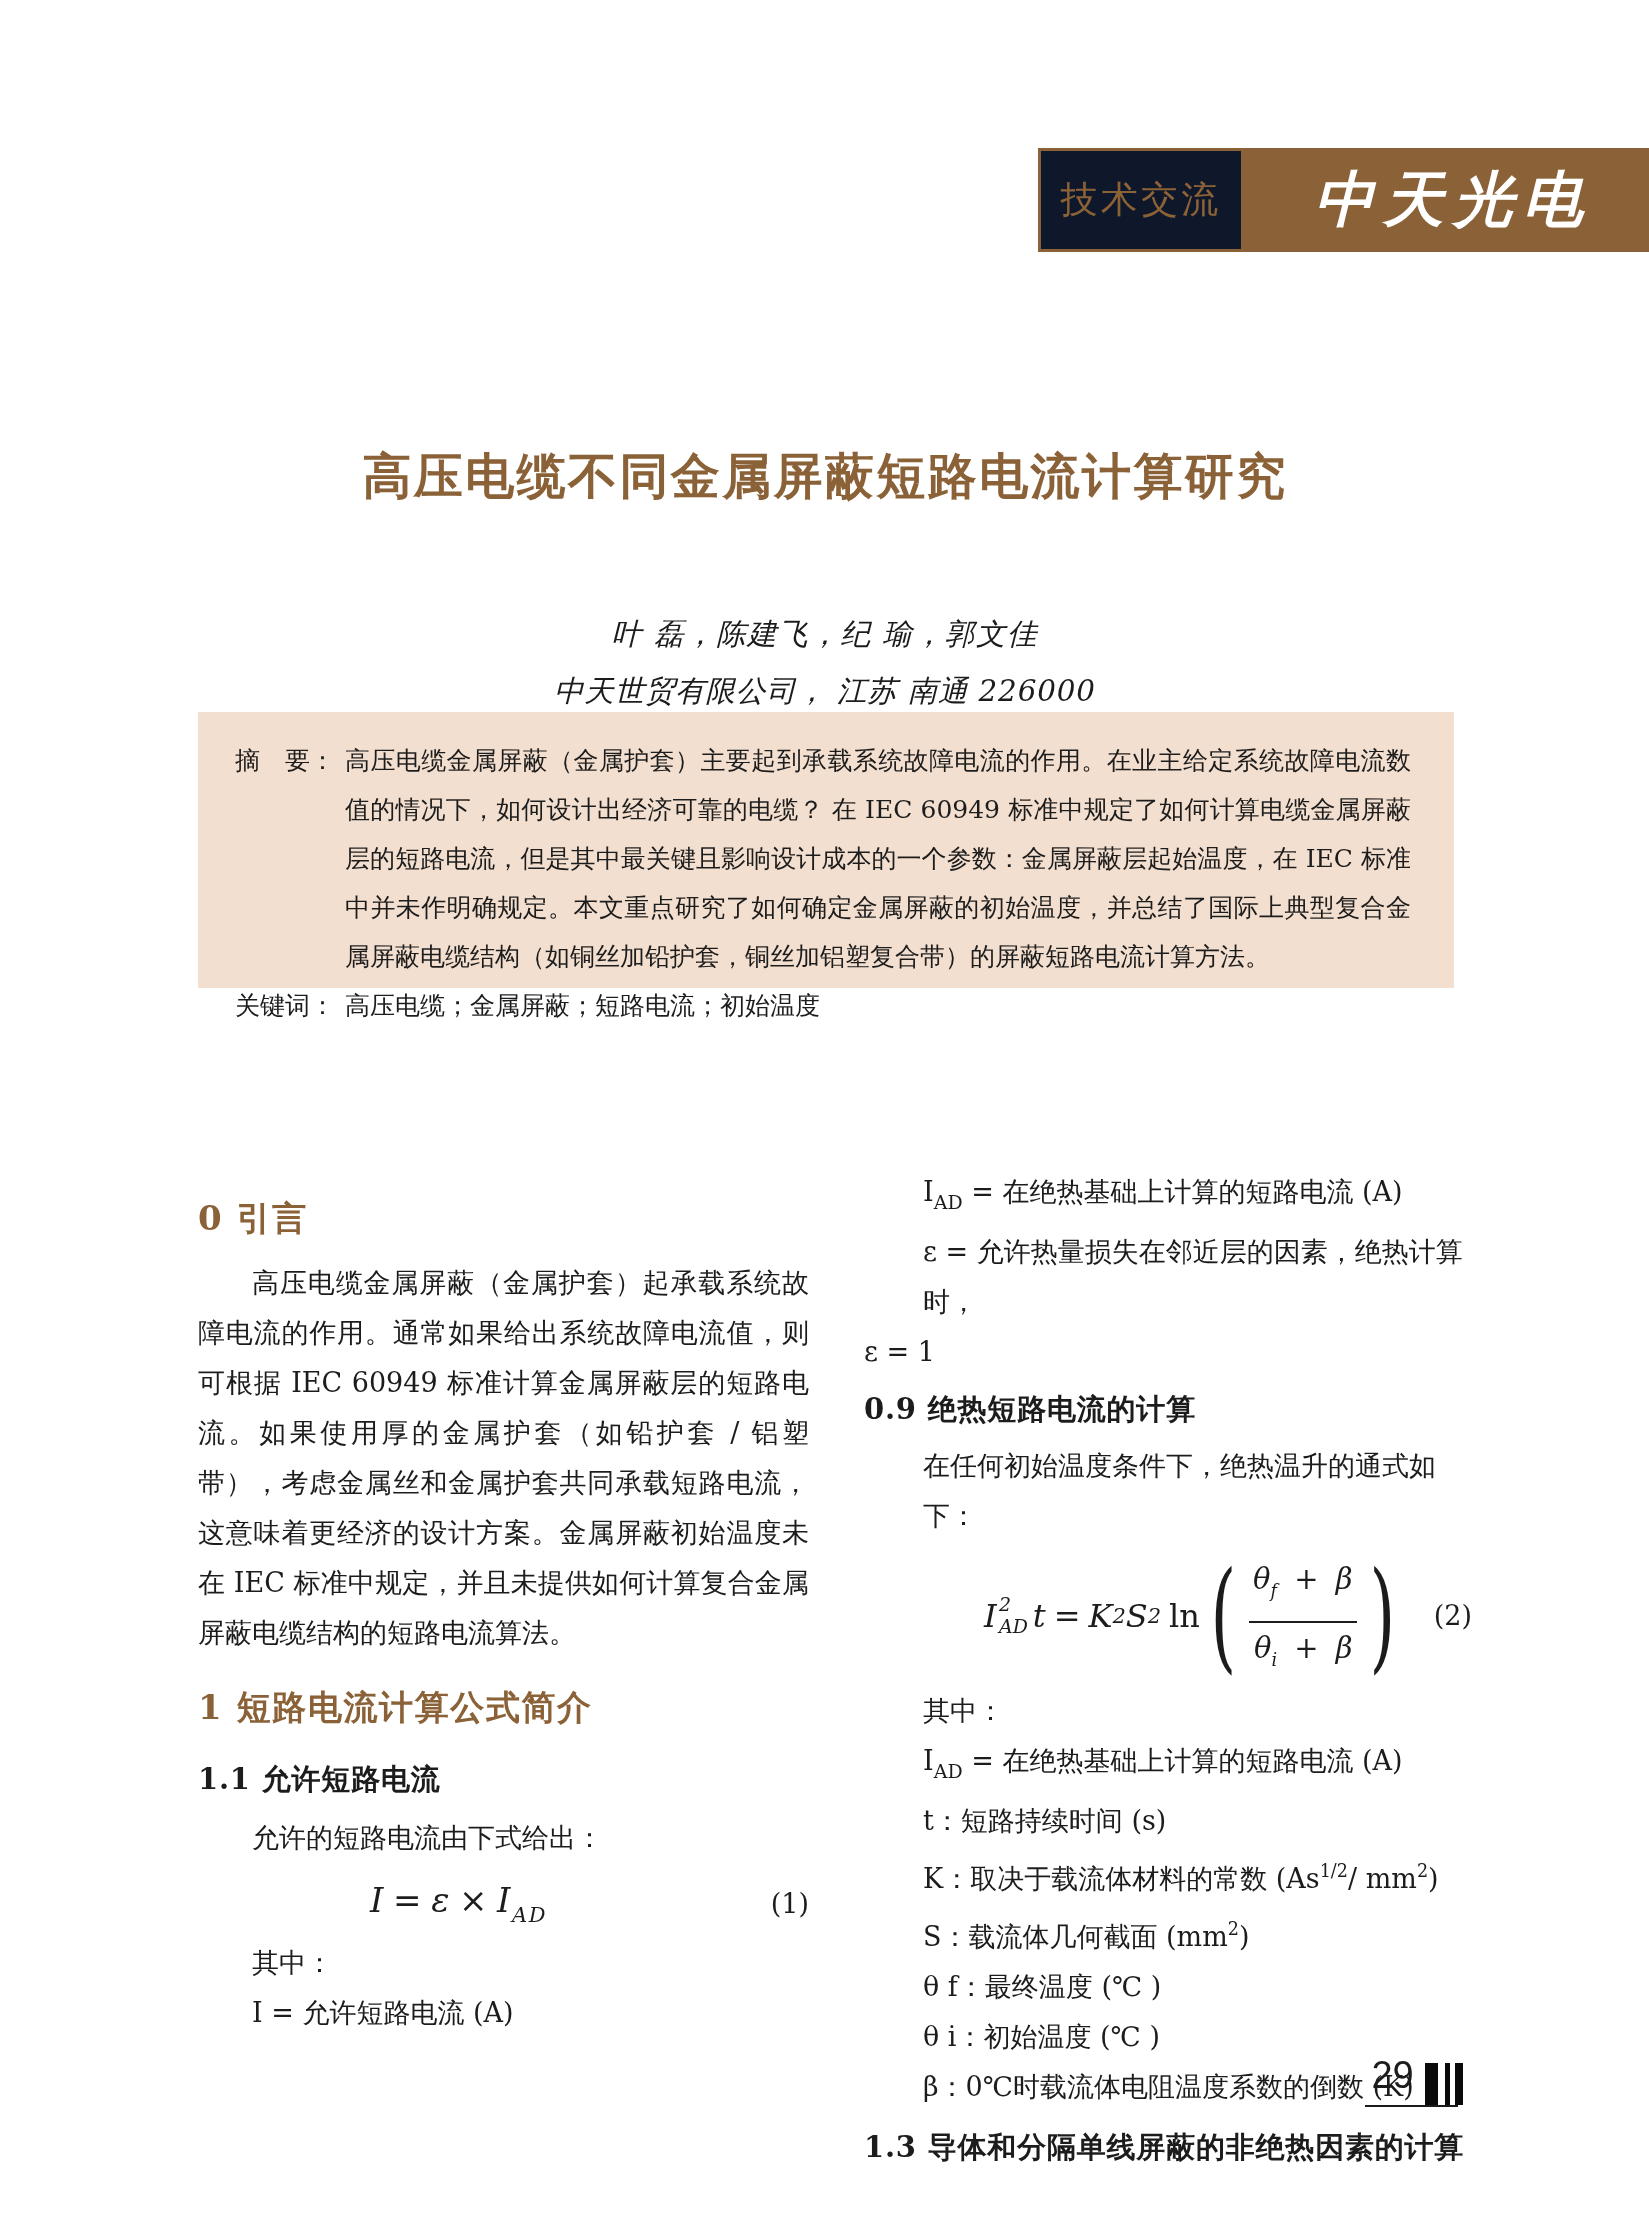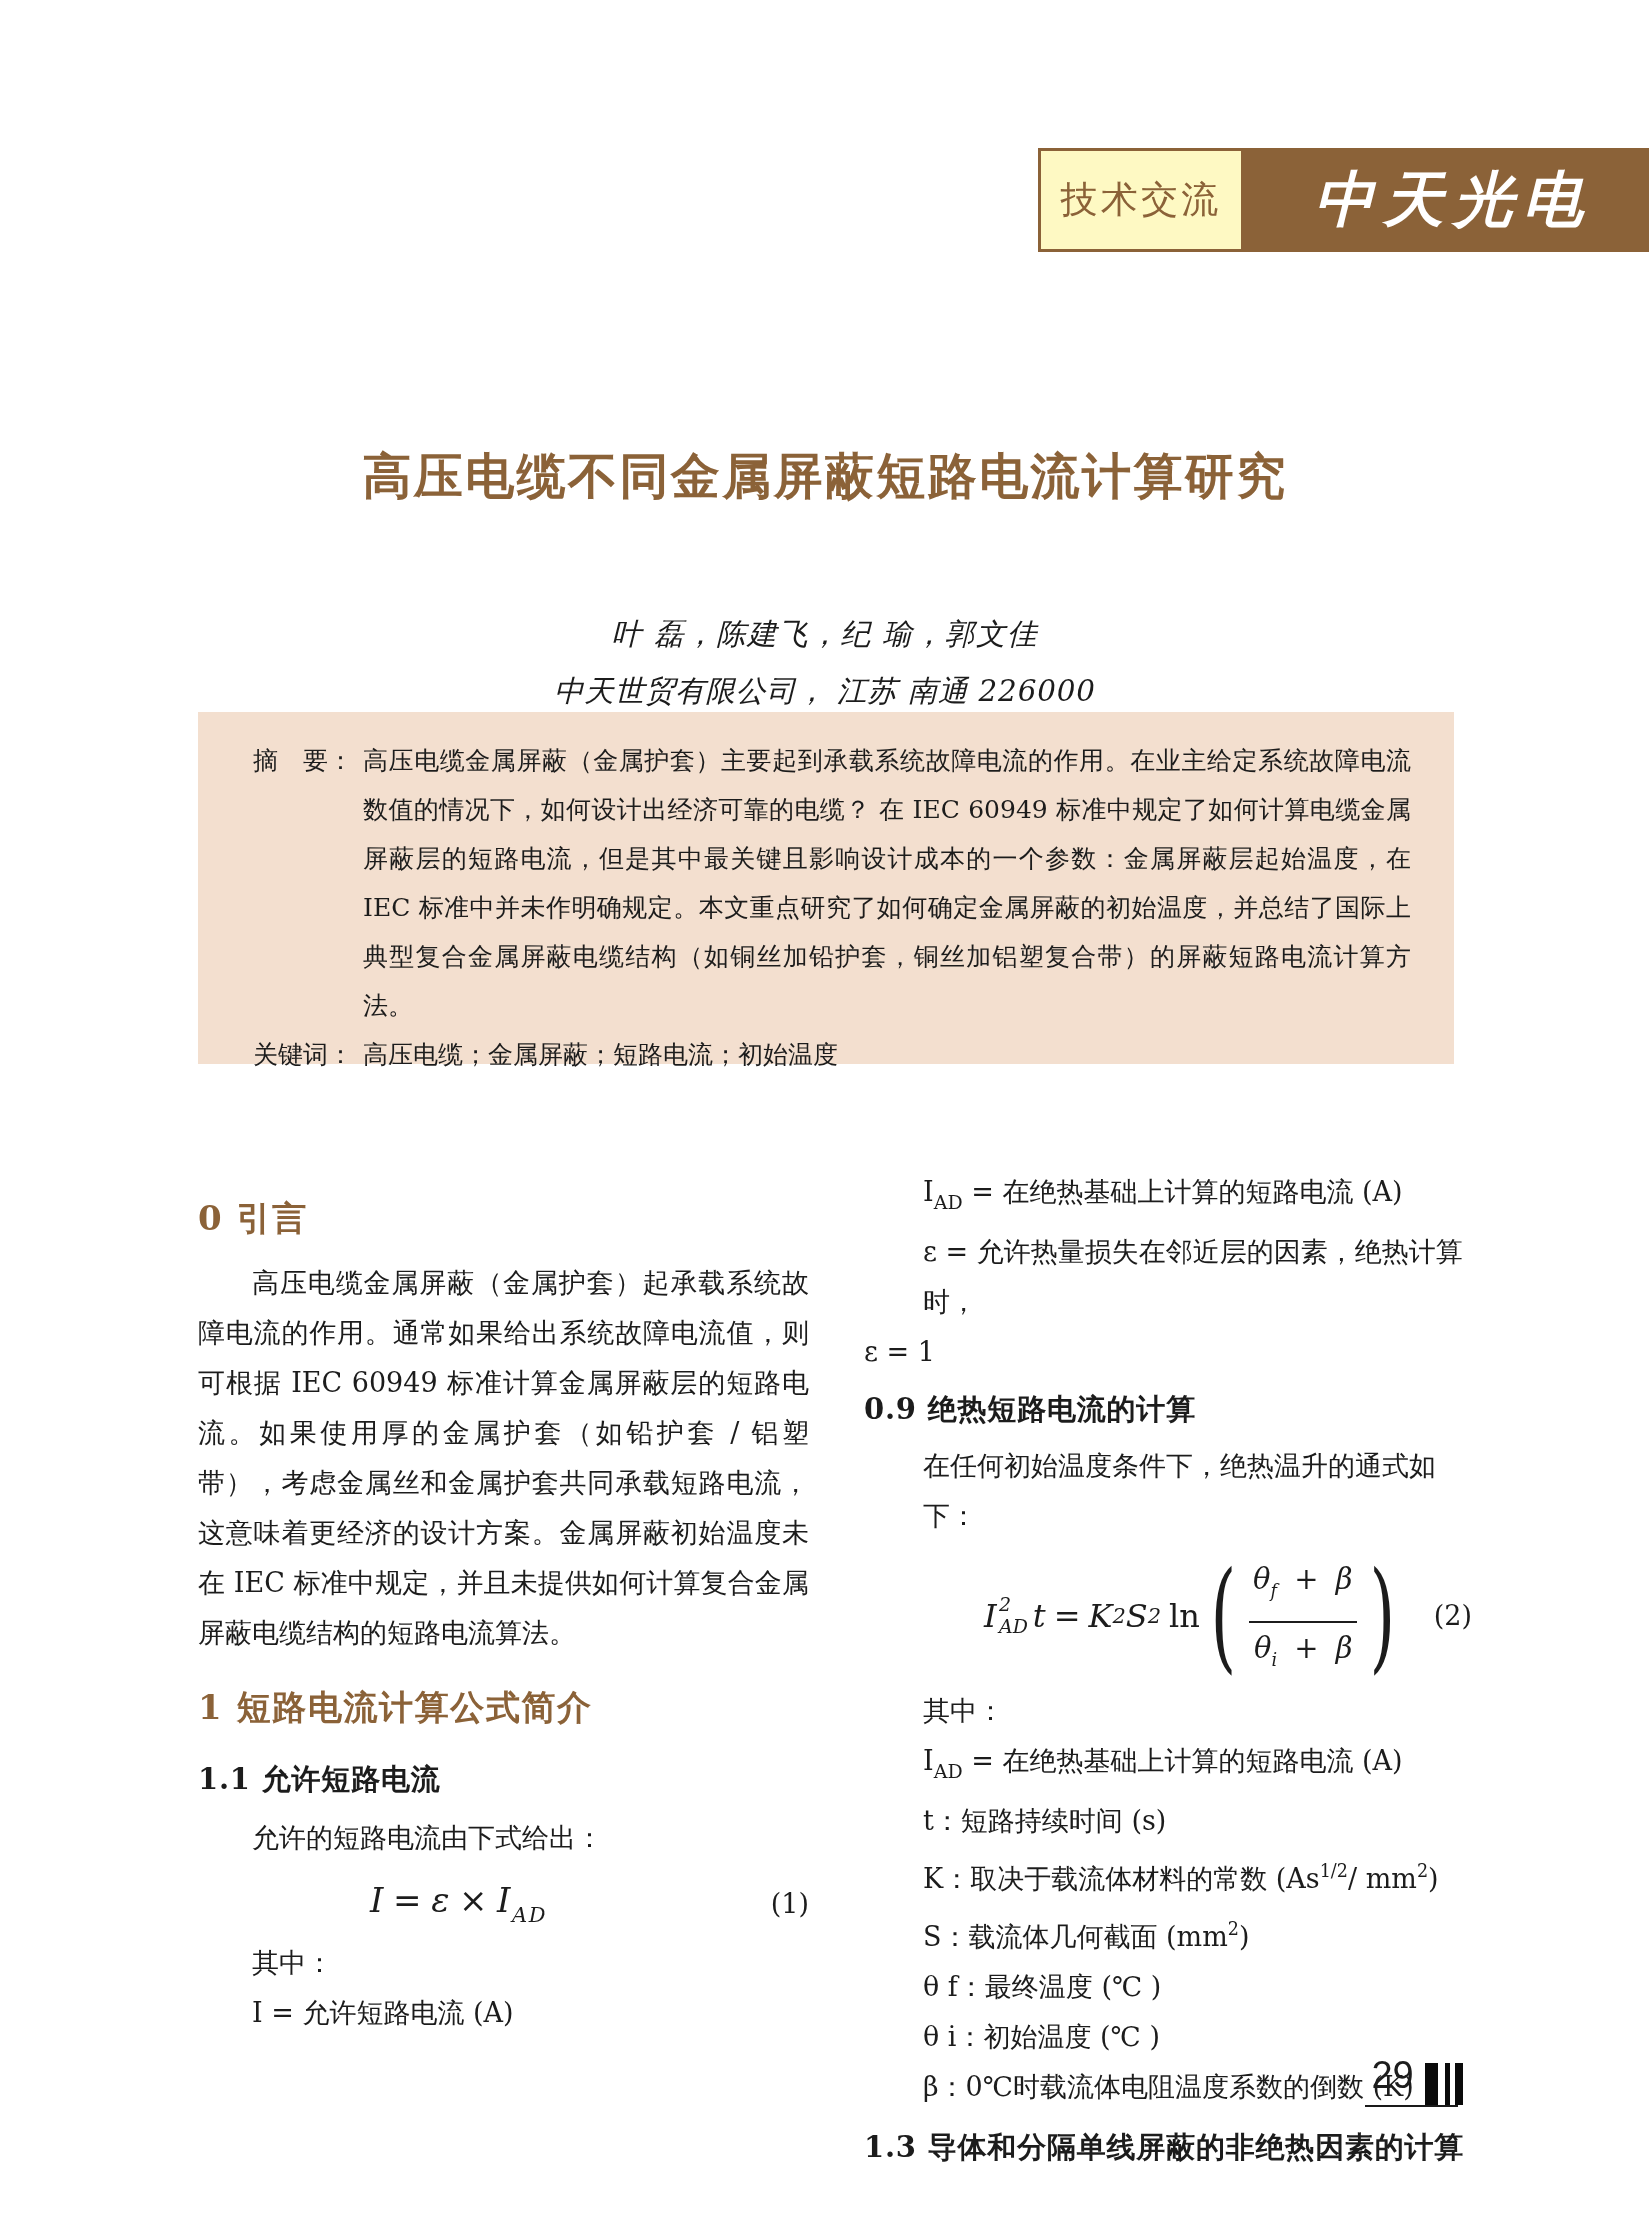--- a/index.html
+++ b/index.html
@@ -5,21 +5,21 @@
   * { margin:0; padding:0; box-sizing:border-box; }
   html,body { background:#e8e8e8; }
   .page {
     position:relative; width:1650px; height:2239px; background:#ffffff;
     font-family:"DejaVu Serif","Liberation Serif",serif; color:#1c1c1c;
     margin:0 auto; overflow:hidden;
   }
   
   .header { position:absolute; top:148px; left:1038px; right:0; height:104px; display:flex; }
   .badge {
-    width:206px; height:100%; background:#fef9c3;
+    width:206px; height:100%; background:#0f172a;
     border:3.2px solid var(--brown,#8b6238);
     display:flex; align-items:center; justify-content:center;
   }
   .badge span {
     font-family:"DejaVu Sans","Liberation Sans",sans-serif;
     font-size:37px; color:var(--brown,#8b6238); letter-spacing:3.2px; font-weight:500;
   }
   .banner {
     flex:1; background:var(--brown,#8b6238); display:flex; align-items:center;
     padding-left:70px;
@@ -36,22 +36,22 @@
   .authors {
     position:absolute; top:615px; left:0; width:100%; text-align:center;
     font-size:29.5px; font-style:italic; letter-spacing:1.6px;
   }
   .affiliation {
     position:absolute; top:672px; left:0; width:100%; text-align:center;
     font-size:29.5px; font-style:italic; letter-spacing:0.8px;
   }
   
   .abstract {
-    position:absolute; top:712px; left:198px; width:1256px; height:352px;
-    background:var(--abstract_bg,#f3dfcf); padding:24px 43px 0 55px;
+    position:absolute; top:712px; left:198px; width:1256px; height:276px;
+    background:var(--abstract_bg,#f3dfcf); padding:24px 43px 0 37px;
   }
   .ab-row { display:flex; }
   .ab-label { flex:none; width:110px; font-size:25px; line-height:49px; white-space:nowrap; }
   .ab-text { flex:1; font-size:25px; line-height:49px; text-align:justify; }
   .kw { margin-top:0px; }
   .kw .ab-text { text-align:left; }
   
   .col { position:absolute; font-size:27px; }
   .col-left  { left:198px;  top:1196px; width:611px; }
   .col-right { left:864px; top:1167px; width:608px; }

